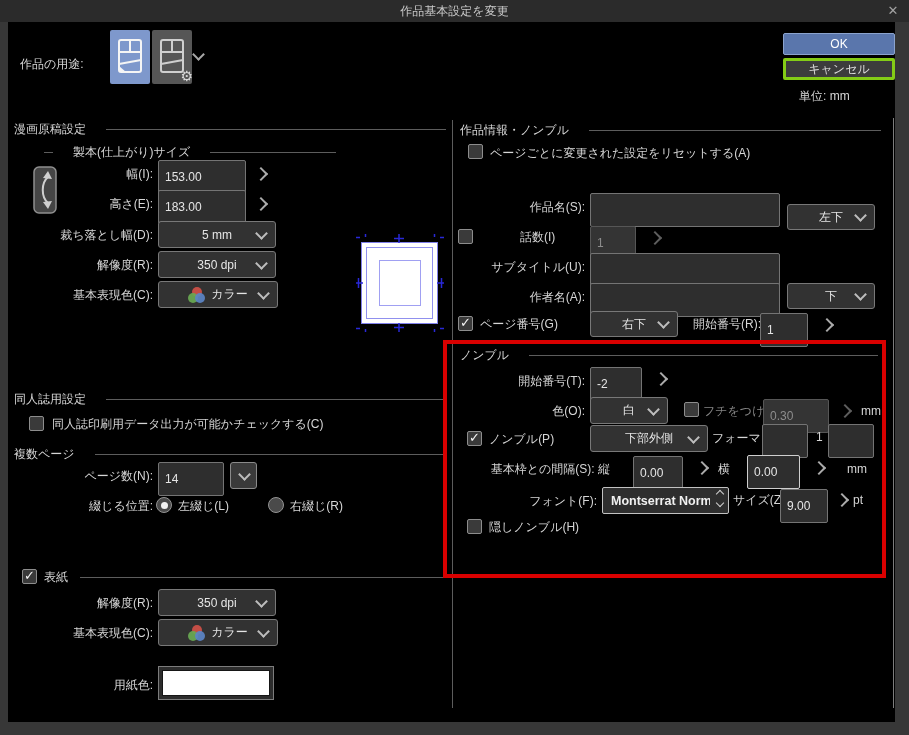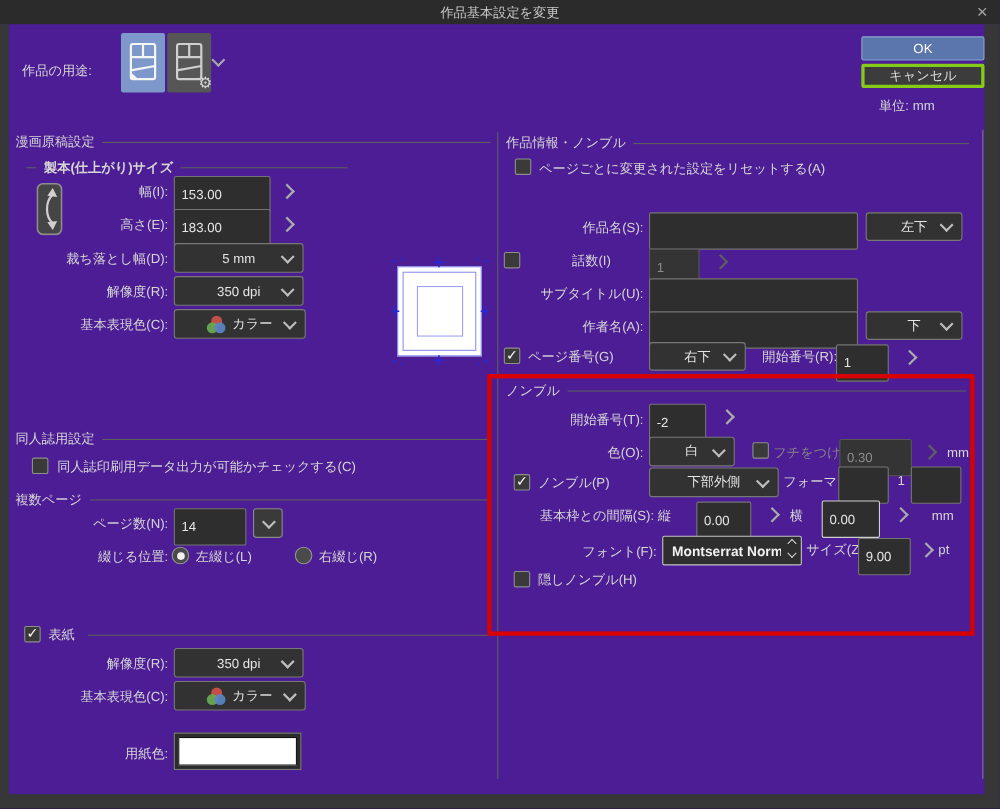--- a/index.html
+++ b/index.html
@@ -1,32 +1,32 @@
 <!DOCTYPE html>
 <html><head>
 <meta charset="utf-8">
 <style>
   html,body{margin:0;padding:0;background:#1e1e1e;}
-  .dlg{position:relative;width:909px;height:735px;background:#4c1d95;overflow:hidden;
+  .dlg{position:relative;width:909px;height:735px;background:#000000;overflow:hidden;
        font-family:"Liberation Sans","DejaVu Sans",sans-serif;font-size:12px;color:#d6d6d6;}
   .abs{position:absolute;box-sizing:border-box;}
   
   .tbar{position:absolute;left:0;top:0;width:909px;height:22px;background:#2b2b2b;}
   .ttl{position:absolute;left:0;top:0;width:100%;height:22px;line-height:22px;text-align:center;color:#c9c9c9;}
   .close{position:absolute;right:8px;top:3px;width:16px;height:16px;line-height:16px;text-align:center;color:#a2a2a2;font-size:13px;}
   
   .shade{position:absolute;background:#373737;}
   .vline{position:absolute;width:1px;background:#5c5c5c;}
   .vline.bright{background:#7d7d7d;}
   
   .lbl{position:absolute;white-space:nowrap;color:#d6d6d6;line-height:15px;}
   .lblR{text-align:right;}
   .dim{color:#868686;}
   
-  .ghdr{position:absolute;display:flex;align-items:center;gap:7px;}
+  .ghdr{position:absolute;display:flex;align-items:center;gap:20px;}
   .ghdr .ln{flex:1;height:1px;background:#5d5d5d;}
   .ghdr .ln0{width:9px;height:1px;background:#5d5d5d;}
   
   .inp{position:absolute;background:#2e2e2e;border:1px solid #747474;border-radius:2px;color:#e5e5e5;
        display:flex;align-items:center;padding:16px 6px;box-sizing:border-box;}
   .inp.dimmed{border-color:#565656;color:#8d8d8d;background:#343434;}
   .inp.focus{border-color:#cfcfcf;}
   .dd{position:absolute;background:#323232;border:1px solid #787878;border-radius:3px;color:#e5e5e5;
       display:flex;align-items:center;justify-content:center;box-sizing:border-box;}
   .cvd{position:absolute;right:9px;top:50%;width:7px;height:7px;margin-top:-6px;
@@ -110,21 +110,21 @@
       <span>キャンセル</span>
     </div>
   <div class="lbl" style="left:799px;top:89px;">
     <span>単位:</span>&nbsp;<span>mm</span>
   </div>
 
   <div class="ghdr" style="left:14px;top:121px;width:432px;">
     <span>漫画原稿設定</span>
       <span class="ln"></span>
   </div>
-  <div class="ghdr" style="left:24px;top:144px;width:292px;font-weight:bold;">
+  <div class="ghdr" style="left:44px;top:144px;width:292px;">
     <span class="ln0"></span>
       <span>製本(仕上がり)サイズ</span>
       <span class="ln"></span>
   </div>
 
   <svg class="abs" style="left:33px;top:166px;" width="24" height="48" viewBox="0 0 24 48">
     <rect x="1" y="1" width="22" height="46" rx="5" fill="#454545" stroke="#8f8f8f" stroke-width="1.5"></rect>
     <path d="M15 11 C 8 17, 8 31, 15 37" fill="none" stroke="#cfcfcf" stroke-width="2"></path>
     <path d="M15 5 L19 13 L10 12 Z" fill="#cfcfcf"></path>
     <path d="M15 43 L19 35 L10 36 Z" fill="#cfcfcf"></path>
@@ -248,21 +248,21 @@
       <span class="ln"></span>
   </div>
   <div class="chk" style="left:468px;top:144px;"></div>
   <div class="lbl" style="left:490px;top:146px;">ページごとに変更された設定をリセットする(A)</div>
 
 
   <div class="lbl lblR" style="left:460px;top:200px;width:125px;">作品名(S):</div>
   <div class="inp" style="left:590px;top:193px;width:190px;height:26px;">
       <span></span>
     </div>
-  <div class="dd" style="left:787px;top:193px;width:88px;height:26px;">
+  <div class="dd" style="left:787px;top:204px;width:88px;height:26px;">
     <span>左下</span>
       <span class="cvd"></span>
   </div>
 
   <div class="chk" style="left:458px;top:229px;"></div>
   <div class="lbl" style="left:480px;top:230px;padding-left:40px;">話数(I)</div>
   <div class="inp dimmed" style="left:590px;top:226px;width:46px;height:24px;">
       <span>1</span>
     </div>
   <div class="arrowR dimmed" style="left:650px;top:233px;"></div>

